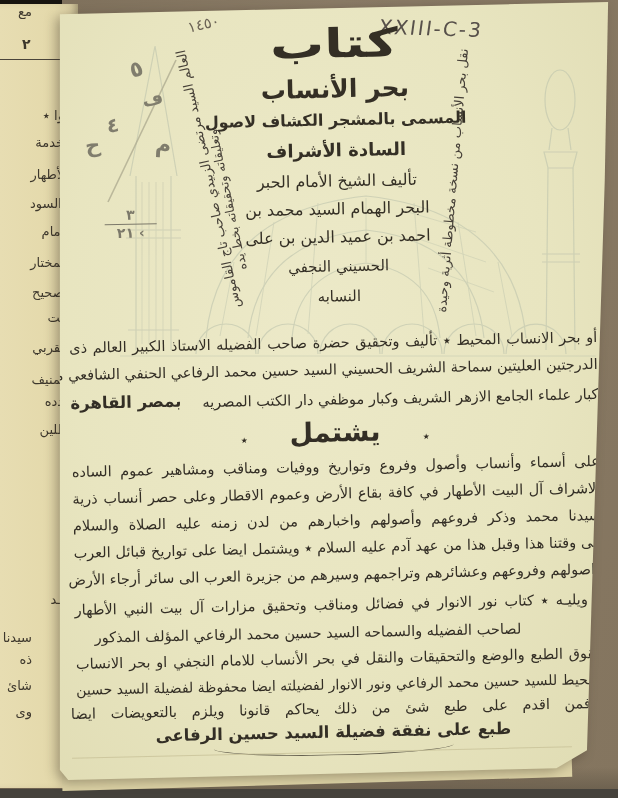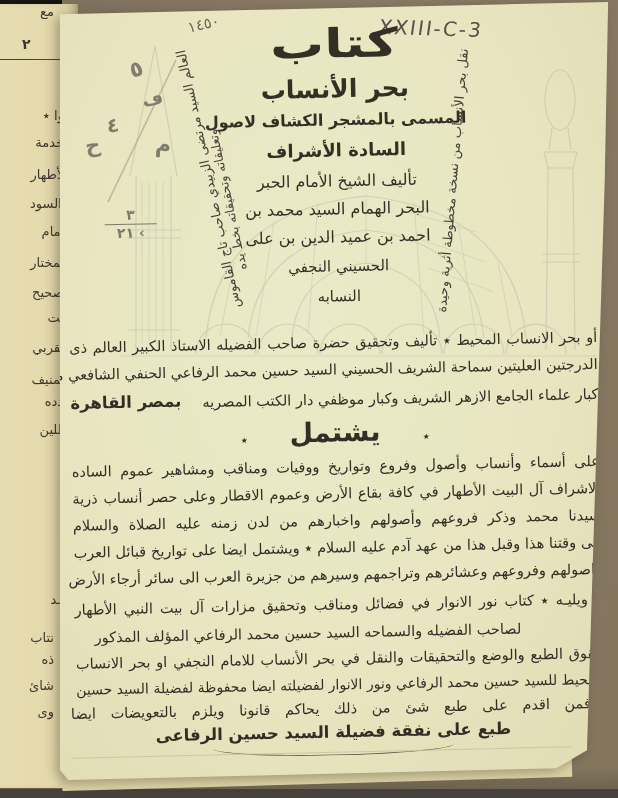--- a/index.html
+++ b/index.html
@@ -14,21 +14,21 @@
   #topleft-black{position:absolute;left:0;top:0;width:62px;height:8px;background:#17140f;}
   
   #left-strip{
     position:absolute;left:0;top:4px;width:78px;height:784px;
     background:linear-gradient(90deg,#e7ddb2 0%,#e4d9ab 70%,#d6caa0 100%);
     box-shadow:inset -7px 0 9px -5px rgba(70,60,40,.45);
   }
   #left-pagenum{position:absolute;top:32px;left:22px;font-size:14px;font-weight:bold;color:#3c372c;}
   #left-rule{position:absolute;top:55px;left:0;width:66px;height:0;border-top:1.6px solid #4a443a;}
   .frag{position:absolute;right:10px;font-size:13px;color:#3e382d;white-space:nowrap;direction:rtl;}
-  .frag.low{right:24px;}
+  .frag.low{right:46px;}
   .frag:nth-of-type(1){top:76px}.frag:nth-of-type(2){top:104px}.frag:nth-of-type(3){top:131px}
   .frag:nth-of-type(4){top:163px}.frag:nth-of-type(5){top:192px}.frag:nth-of-type(6){top:220px}
   .frag:nth-of-type(7){top:251px}.frag:nth-of-type(8){top:281px}.frag:nth-of-type(9){top:306px}
   .frag:nth-of-type(10){top:336px}.frag:nth-of-type(11){top:368px}.frag:nth-of-type(12){top:390px}
   .frag:nth-of-type(13){top:418px}.frag:nth-of-type(14){top:588px}.frag:nth-of-type(15){top:626px}
   .frag:nth-of-type(16){top:648px}.frag:nth-of-type(17){top:674px}.frag:nth-of-type(18){top:700px}
   
   #under-sliver{position:absolute;left:62px;top:758px;width:510px;height:26px;background:#dcd2a5;
     transform:rotate(-1.6deg);}
   
@@ -110,21 +110,21 @@
     <span class="frag">والسود</span>
     <span class="frag">لأمام</span>
     <span class="frag">المختار</span>
     <span class="frag">لصحيح</span>
     <span class="frag">ـيت</span>
     <span class="frag">القربي</span>
     <span class="frag">المنيف</span>
     <span class="frag">ـدده</span>
     <span class="frag">ظلين</span>
     <span class="frag">مـد</span>
-    <span class="frag low">نتاب</span>
+    <span class="frag low">سيدنا</span>
     <span class="frag low">ذه</span>
     <span class="frag low">شائ</span>
     <span class="frag low">وى</span>
     <span class="frag low">مع</span>
   </div>
 
   <div id="under-sliver"></div>
 
   <div id="page-wrap">
     <div id="page">

